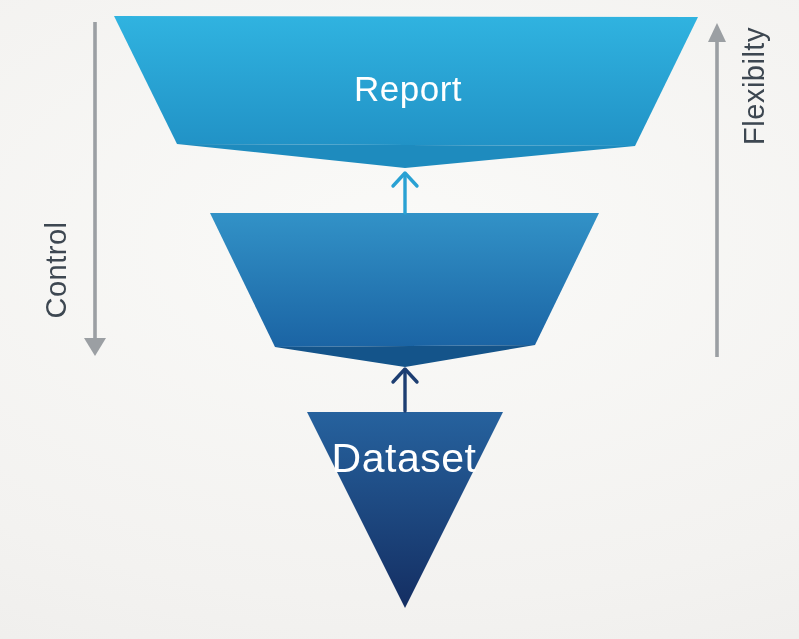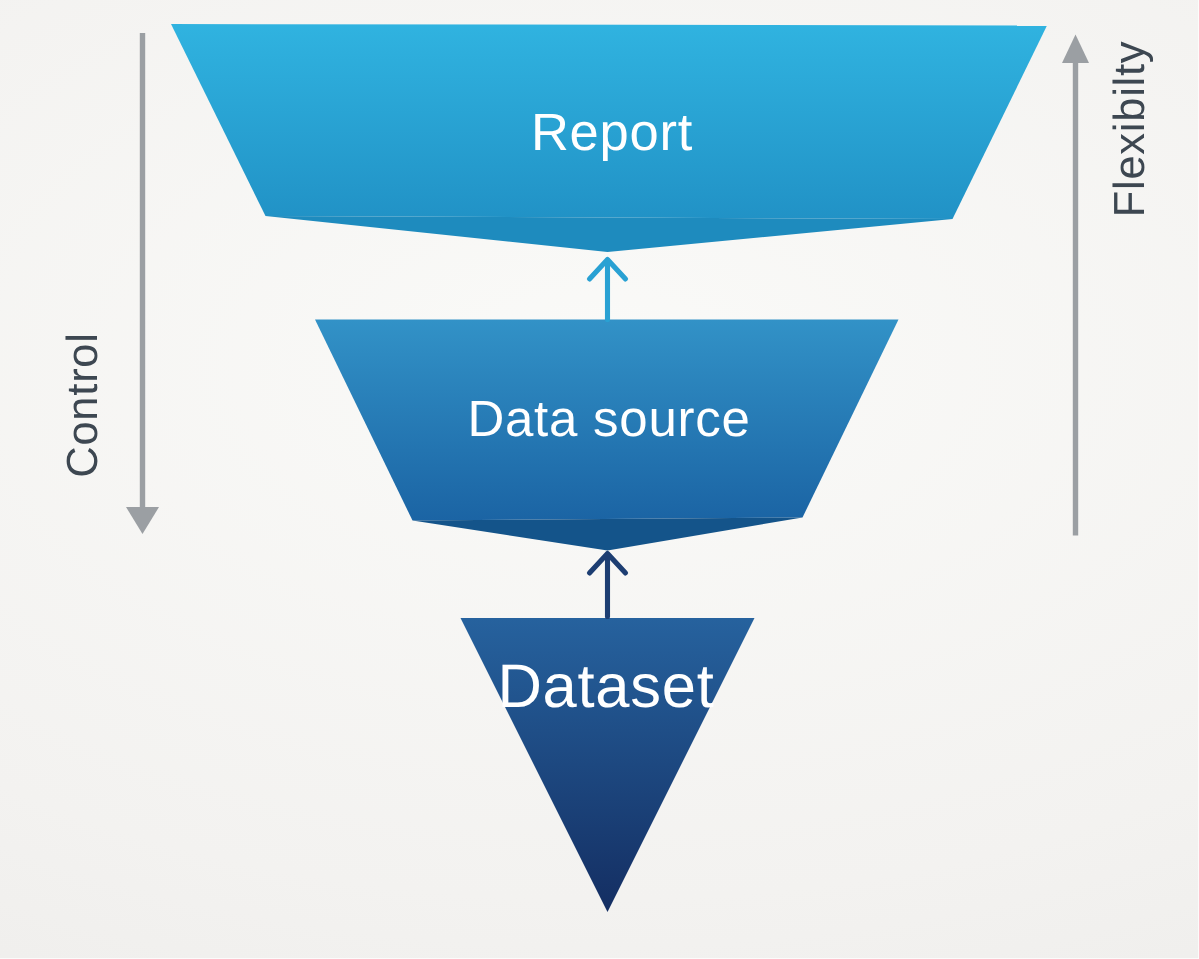--- a/index.html
+++ b/index.html
@@ -127,21 +127,20 @@
     </g>
 
     <g>
       <line class="rail-line" x1="717" y1="41" x2="717" y2="357"></line>
       <polygon class="rail-head" points="708,42 726,42 717,23"></polygon>
     </g>
   </svg>
 
   <div class="layer-label report">Report</div>
 
-  <div class="layer-label data-source">Data source</div>
 
   <div class="layer-label dataset">Dataset</div>
 
   <div class="side-label control">Control</div>
 
   <div class="side-label flexibilty">Flexibilty</div>
 
 </div>
 
 </body></html>

